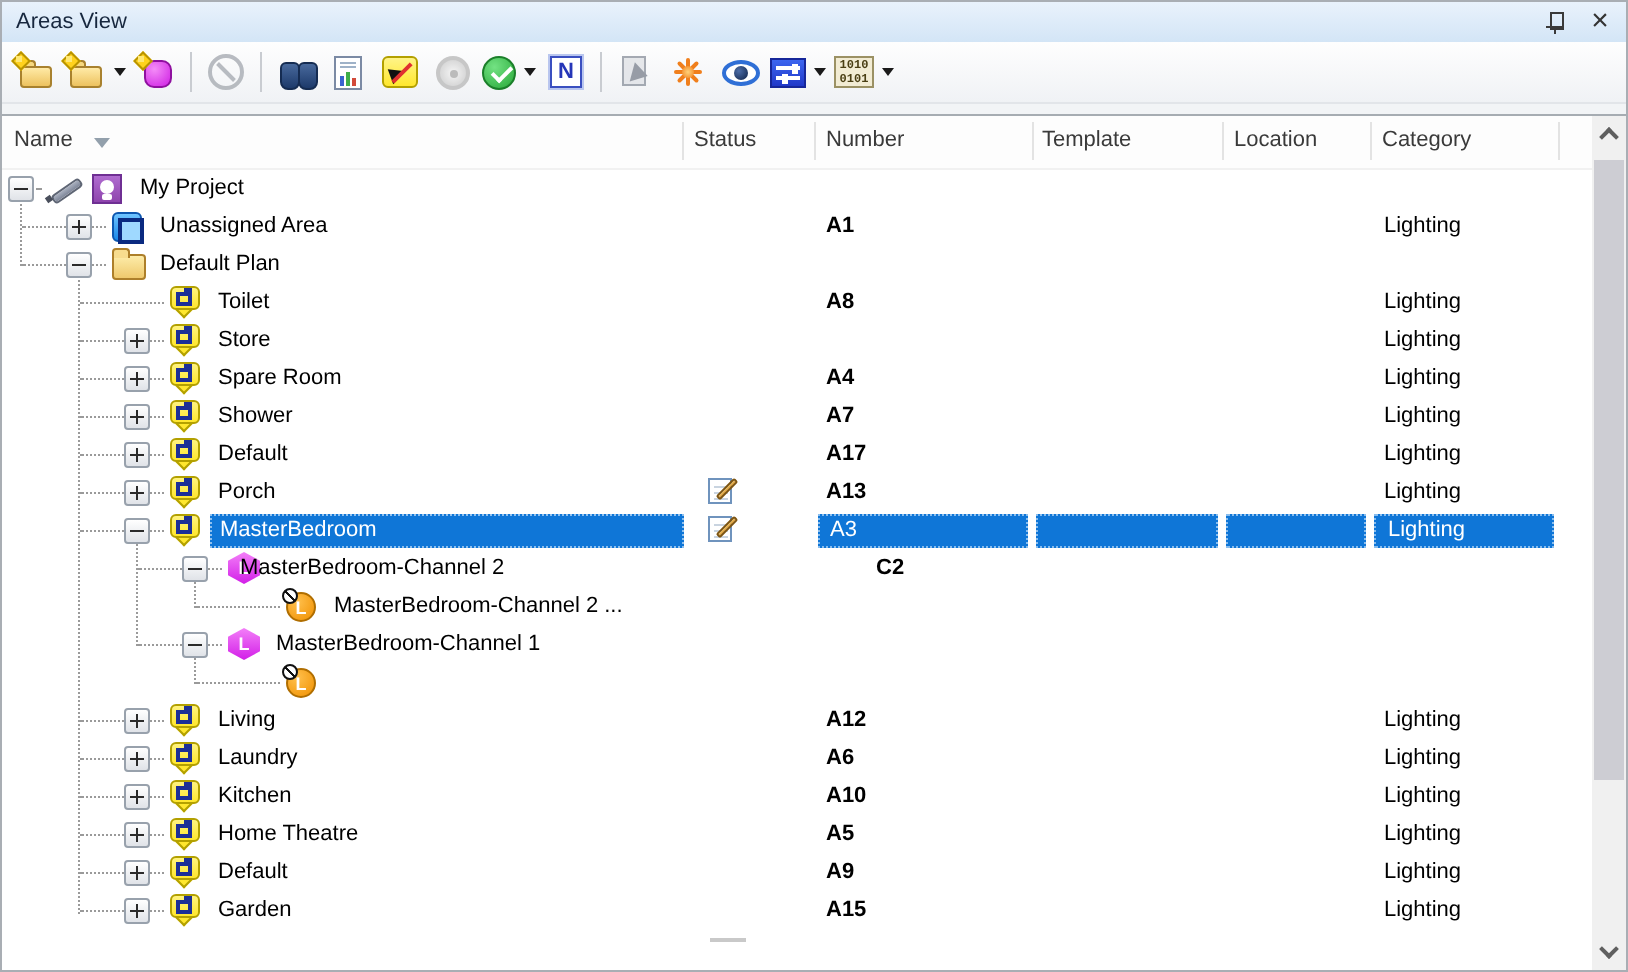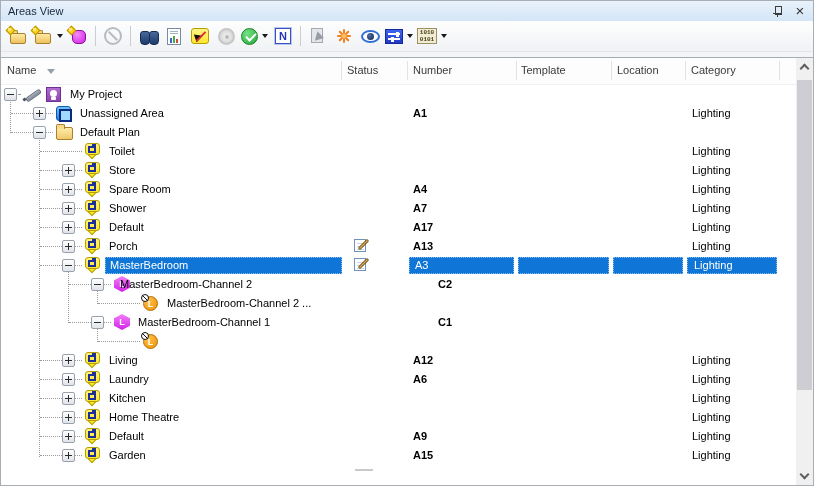--- a/index.html
+++ b/index.html
@@ -309,20 +309,21 @@
         </div>
         <div class="row" style="top: 57px;">
           <span class="stub" style="left: 39px; width: 42px;"></span>
           <span class="icon i-area" style="left: 84px;">
             <span class="tail"></span>
             <span class="bub"></span>
             <span class="g1"></span>
             <span class="g2"></span>
           </span>
           <span class="label" style="left: 108px;">Toilet</span>
+          <span class="cell num">A8</span>
           <span class="cell cat">Lighting</span>
         </div>
         <div class="row" style="top: 76px;">
           <span class="stub" style="left: 39px; width: 42px;"></span>
           <span class="ebox plus" style="left: 61px;"></span>
           <span class="icon i-area" style="left: 84px;">
             <span class="tail"></span>
             <span class="bub"></span>
             <span class="g1"></span>
             <span class="g2"></span>
@@ -417,21 +418,20 @@
           <span class="icon i-load" style="left: 142px;">
             <span class="badge"></span>
           </span>
           <span class="label" style="left: 166px;">MasterBedroom-Channel 2 ...</span>
         </div>
         <div class="row" style="top: 228px;">
           <span class="stub" style="left: 68px; width: 42px;"></span>
           <span class="ebox minus" style="left: 90px;"></span>
           <span class="icon i-channel" style="left: 113px;"></span>
           <span class="label" style="left: 137px;">MasterBedroom-Channel 1</span>
-          <span class="cell num chan">C1</span>
         </div>
         <div class="row" style="top: 247px;">
           <span class="stub" style="left: 97px; width: 42px;"></span>
           <span class="icon i-load" style="left: 142px;">
             <span class="badge"></span>
           </span>
         </div>
         <div class="row" style="top: 266px;">
           <span class="stub" style="left: 39px; width: 42px;"></span>
           <span class="ebox plus" style="left: 61px;"></span>
@@ -461,32 +461,34 @@
         <div class="row" style="top: 304px;">
           <span class="stub" style="left: 39px; width: 42px;"></span>
           <span class="ebox plus" style="left: 61px;"></span>
           <span class="icon i-area" style="left: 84px;">
             <span class="tail"></span>
             <span class="bub"></span>
             <span class="g1"></span>
             <span class="g2"></span>
           </span>
           <span class="label" style="left: 108px;">Kitchen</span>
+          <span class="cell num">A10</span>
           <span class="cell cat">Lighting</span>
         </div>
         <div class="row" style="top: 323px;">
           <span class="stub" style="left: 39px; width: 42px;"></span>
           <span class="ebox plus" style="left: 61px;"></span>
           <span class="icon i-area" style="left: 84px;">
             <span class="tail"></span>
             <span class="bub"></span>
             <span class="g1"></span>
             <span class="g2"></span>
           </span>
           <span class="label" style="left: 108px;">Home Theatre</span>
+          <span class="cell num">A5</span>
           <span class="cell cat">Lighting</span>
         </div>
         <div class="row" style="top: 342px;">
           <span class="stub" style="left: 39px; width: 42px;"></span>
           <span class="ebox plus" style="left: 61px;"></span>
           <span class="icon i-area" style="left: 84px;">
             <span class="tail"></span>
             <span class="bub"></span>
             <span class="g1"></span>
             <span class="g2"></span>

